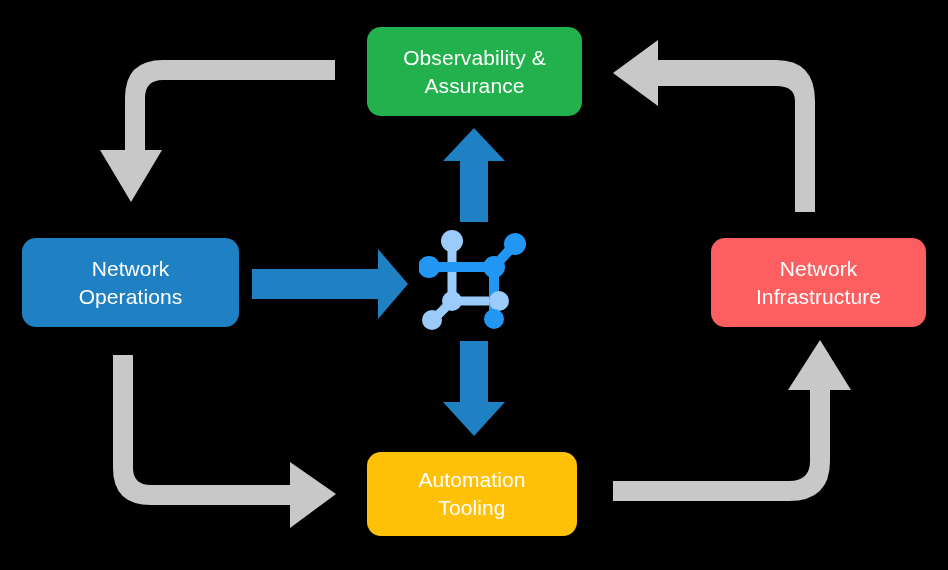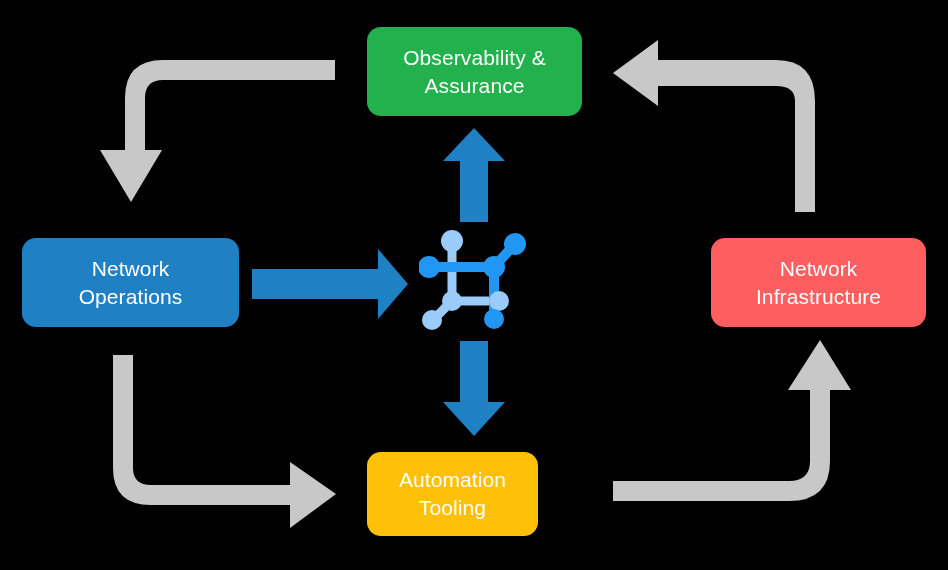--- a/index.html
+++ b/index.html
@@ -48,21 +48,21 @@
   }
   #box-network-operations {
     left: 22px; top: 238px; width: 217px; height: 89px;
     background: #1F81C4;
   }
   #box-network-infrastructure {
     left: 711px; top: 238px; width: 215px; height: 89px;
     background: #FD5E60;
   }
   #box-automation-tooling {
-    left: 367px; top: 452px; width: 171px; height: 84px;
+    left: 367px; top: 452px; width: 210px; height: 84px;
     background: #FFC107;
   }
   #center-icon {
     position: absolute;
     left: 419px;
     top: 219px;
     width: 112px;
     height: 112px;
   }
   #center-icon svg { display: block; width: 112px; height: 112px; }

